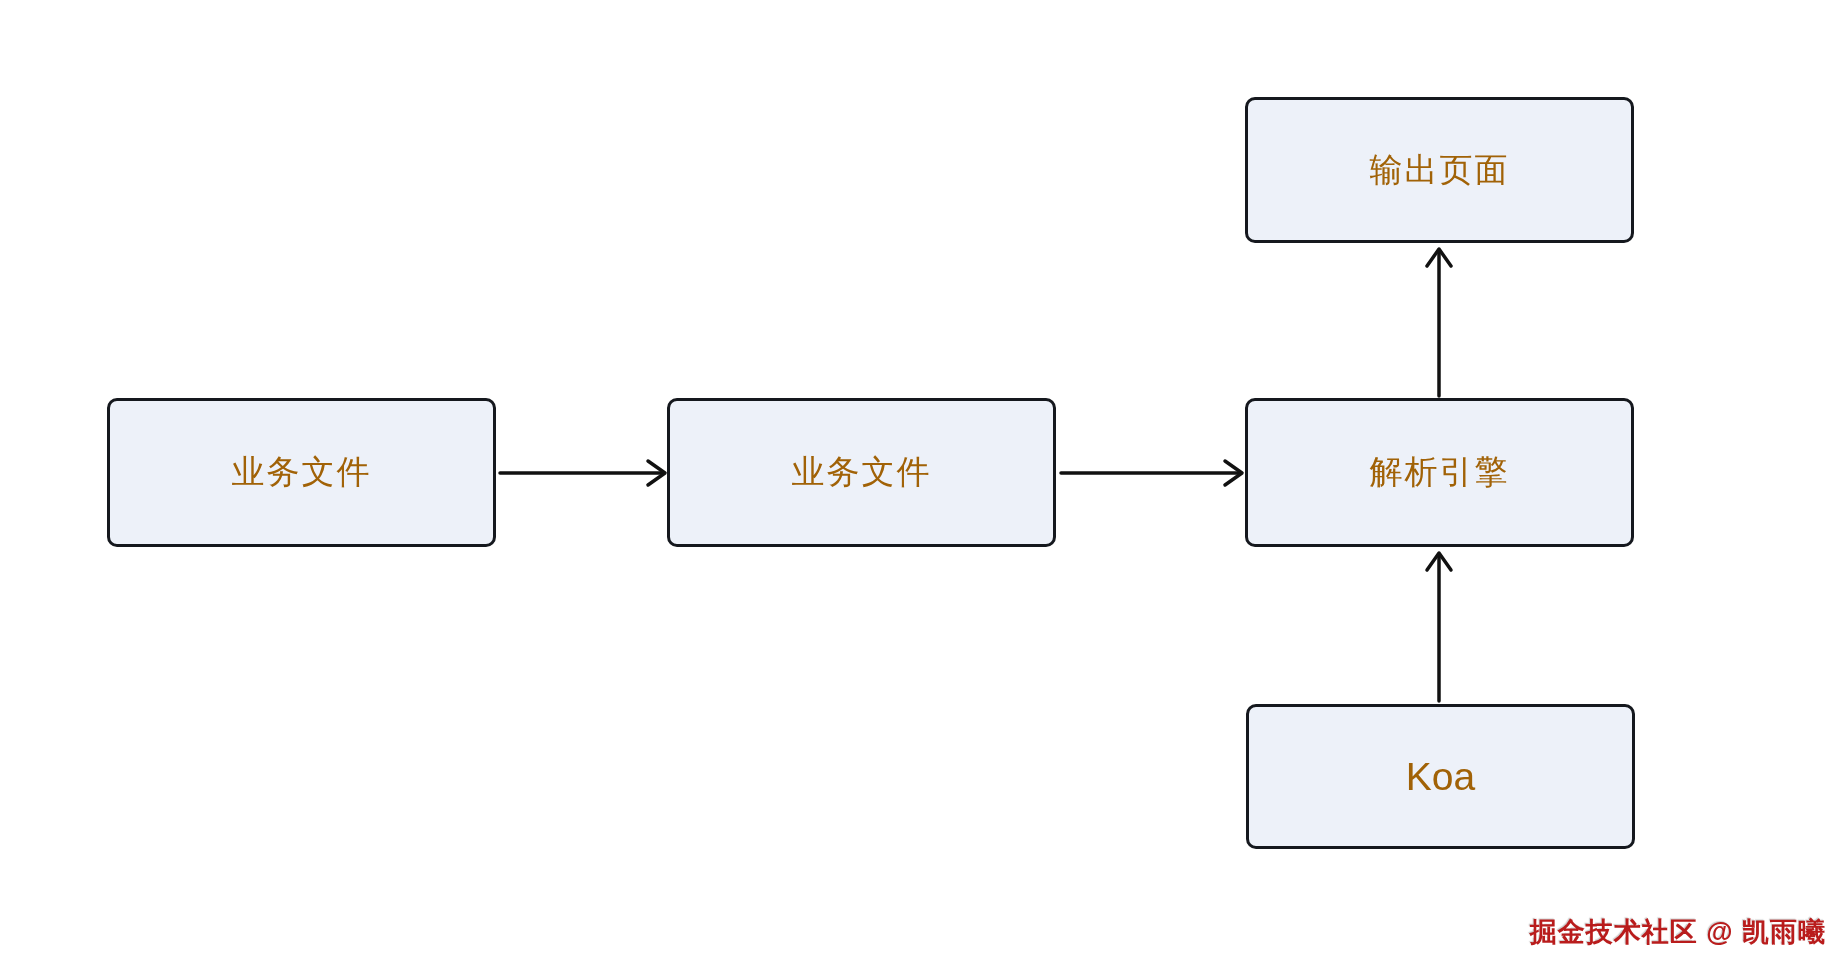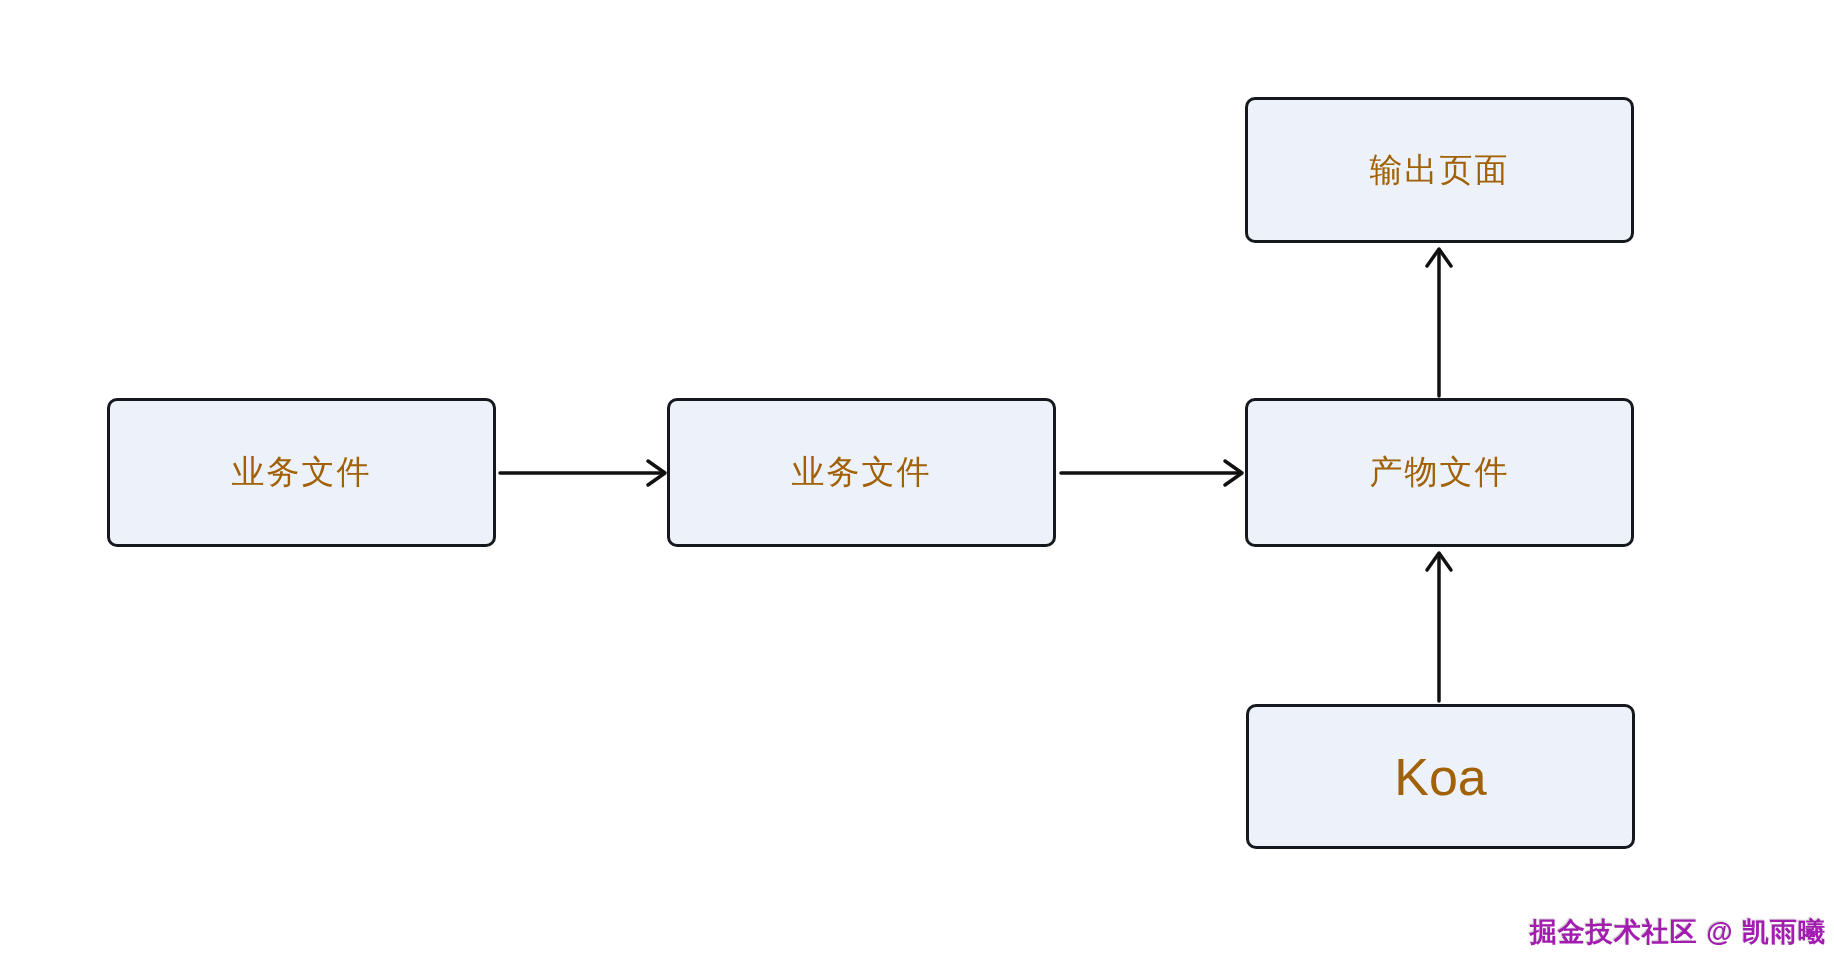--- a/index.html
+++ b/index.html
@@ -30,35 +30,35 @@
     border: 3px solid #15181E;
     border-radius: 10px;
     display: flex;
     align-items: center;
     justify-content: center;
     color: #a16207;
     font-size: 33px;
     letter-spacing: 2px;
   }
   .node.koa {
-    font-size: 52px;
+    font-size: 39px;
     letter-spacing: 0;
   }
   .node-business-file { left: 107px;  top: 398px; width: 389px; height: 149px; }
   .node-parse-engine  { left: 667px;  top: 398px; width: 389px; height: 149px; }
   .node-artifact-file { left: 1245px; top: 398px; width: 389px; height: 149px; }
   .node-output-page   { left: 1245px; top: 97px;  width: 389px; height: 146px; }
   .node-koa           { left: 1246px; top: 704px; width: 389px; height: 145px; }
   .watermark {
     position: absolute;
     right: 8px;
     bottom: 18px;
     font-size: 27px;
     font-weight: 700;
-    color: #a21caf;
+    color: #b91c1c;
     text-shadow: 2px 2px 0 rgba(255,255,255,0.95),
                  -1px -1px 1px rgba(110,110,110,0.35);
     letter-spacing: 1px;
   }
 </style>
 </head>
 <body>
 
 <div class="canvas">
 
@@ -89,21 +89,21 @@
 
   <div class="node node-business-file">
     <span>业务文件</span>
   </div>
 
   <div class="node node-parse-engine">
     <span>业务文件</span>
   </div>
 
   <div class="node node-artifact-file">
-    <span>产物文件</span>
+    <span>解析引擎</span>
   </div>
 
   <div class="node node-output-page">
     <span>输出页面</span>
   </div>
 
   <div class="node node-koa koa">
     <span>Koa</span>
   </div>
 

